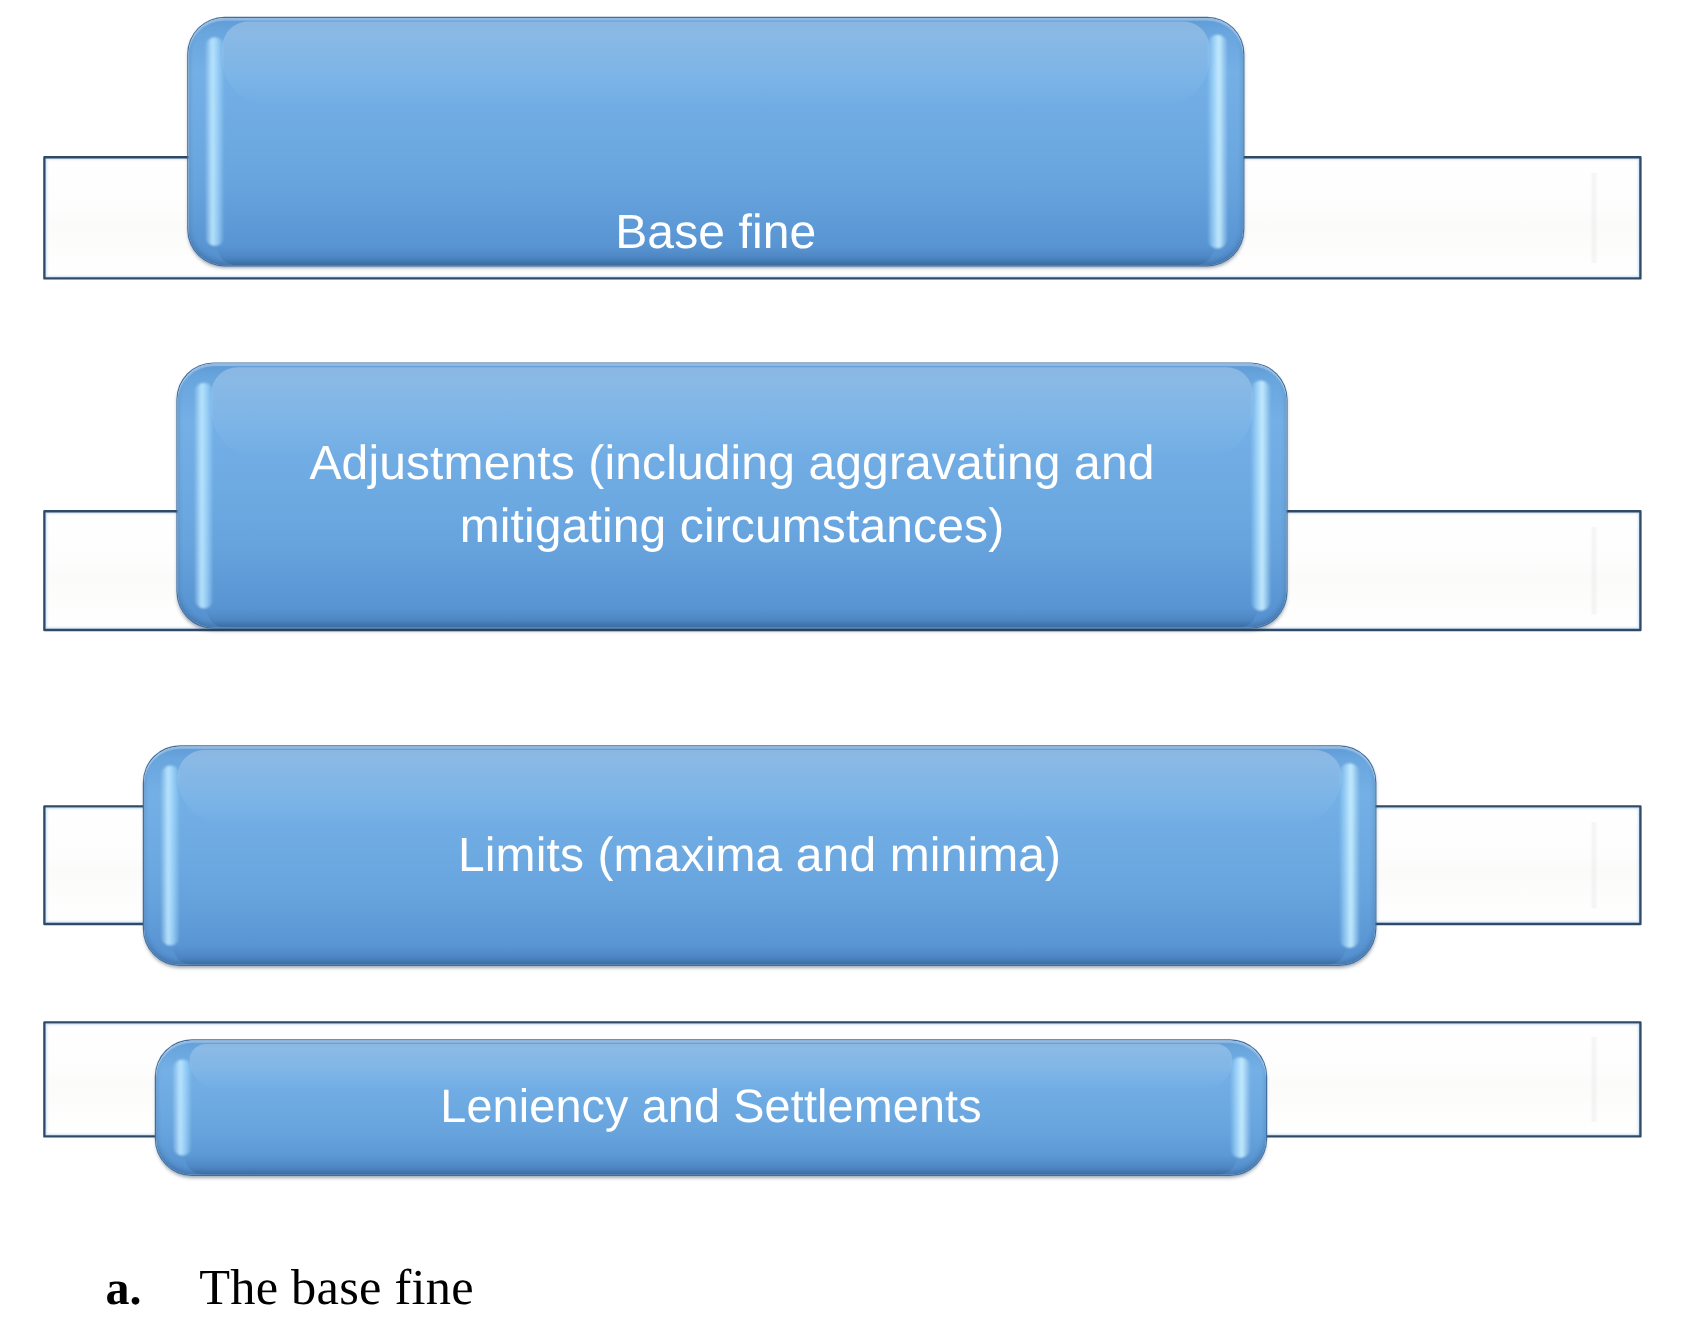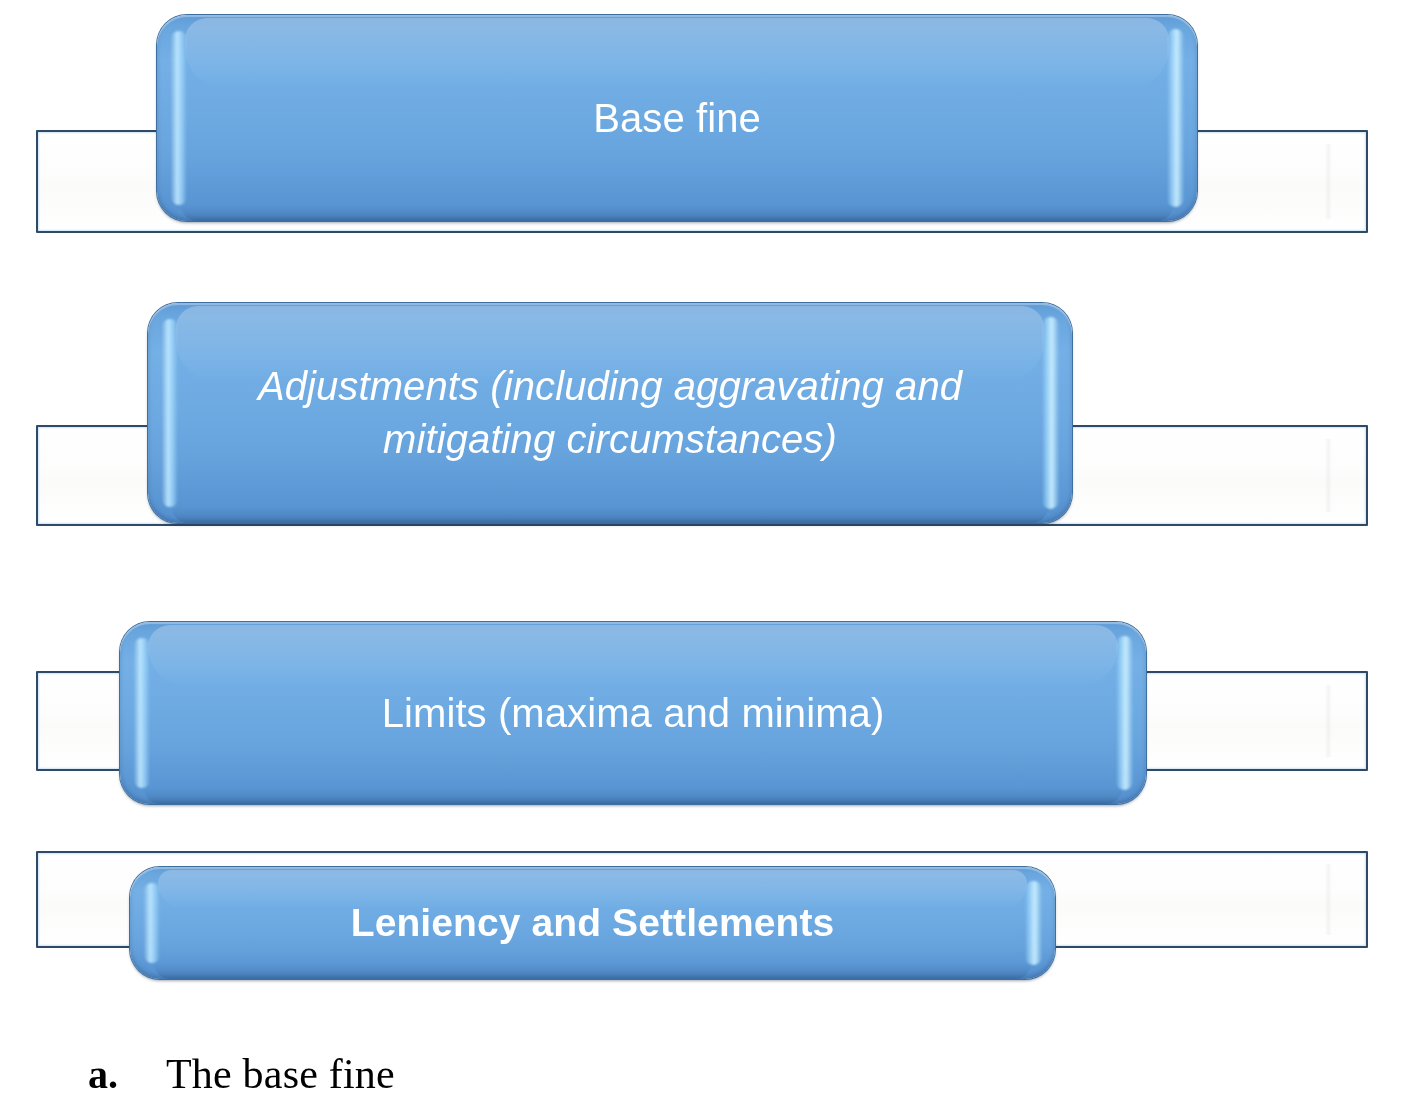--- a/index.html
+++ b/index.html
@@ -146,32 +146,32 @@
     font-weight: 400;
     line-height: 1.32;
     text-align: center;
     letter-spacing: 0.1px;
     padding: 0 46px;
     white-space: pre-line;
   }
 
   
   #bar-1  { left: 36px;  top: 130px; width: 1332px; height: 103px; }
-  #node-1 { left: 157px; top: 15px;  width: 1040px;  height: 206px; }
+  #node-1 { left: 157px; top: 15px;  width: 879px;  height: 206px; align-items: flex-end; }
 
   #bar-2  { left: 36px;  top: 425px; width: 1332px; height: 101px; }
-  #node-2 { left: 148px; top: 303px; width: 924px;  height: 220px; font-style: italic; }
+  #node-2 { left: 148px; top: 303px; width: 924px;  height: 220px; }
 
   #bar-3  { left: 36px;  top: 671px; width: 1332px; height: 100px; }
   #node-3 { left: 120px; top: 622px; width: 1026px;  height: 182px; }
 
   #bar-4  { left: 36px;  top: 851px; width: 1332px; height: 97px; }
   #node-4 { left: 130px; top: 867px; width: 925px;  height: 112px; }
 
-  #node-4 .node-label { font-size: 39px; font-weight: bold; }
+  #node-4 .node-label { font-size: 39px; }
 
   
   .caption {
     position: absolute;
     left: 88px;
     top: 1050px;
     width: 900px;
     display: flex;
     align-items: baseline;
     font-family: "Liberation Serif", serif;

